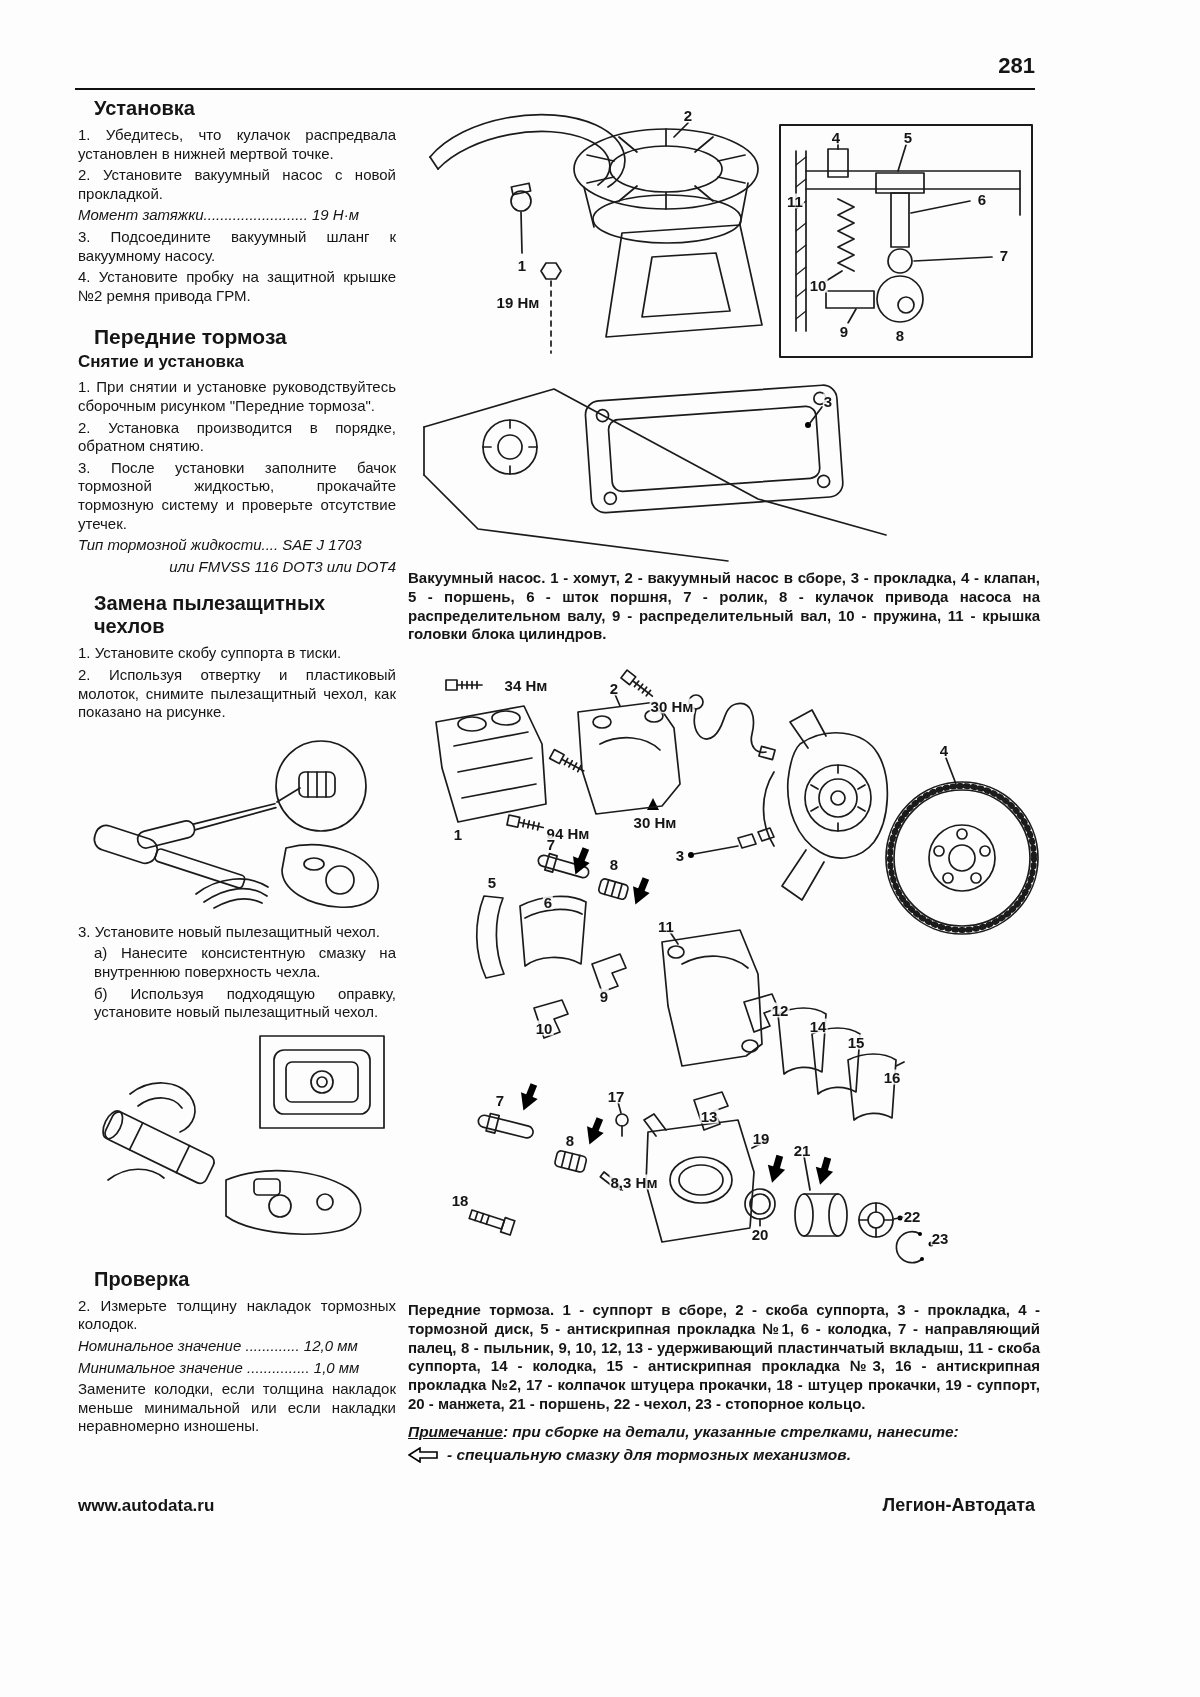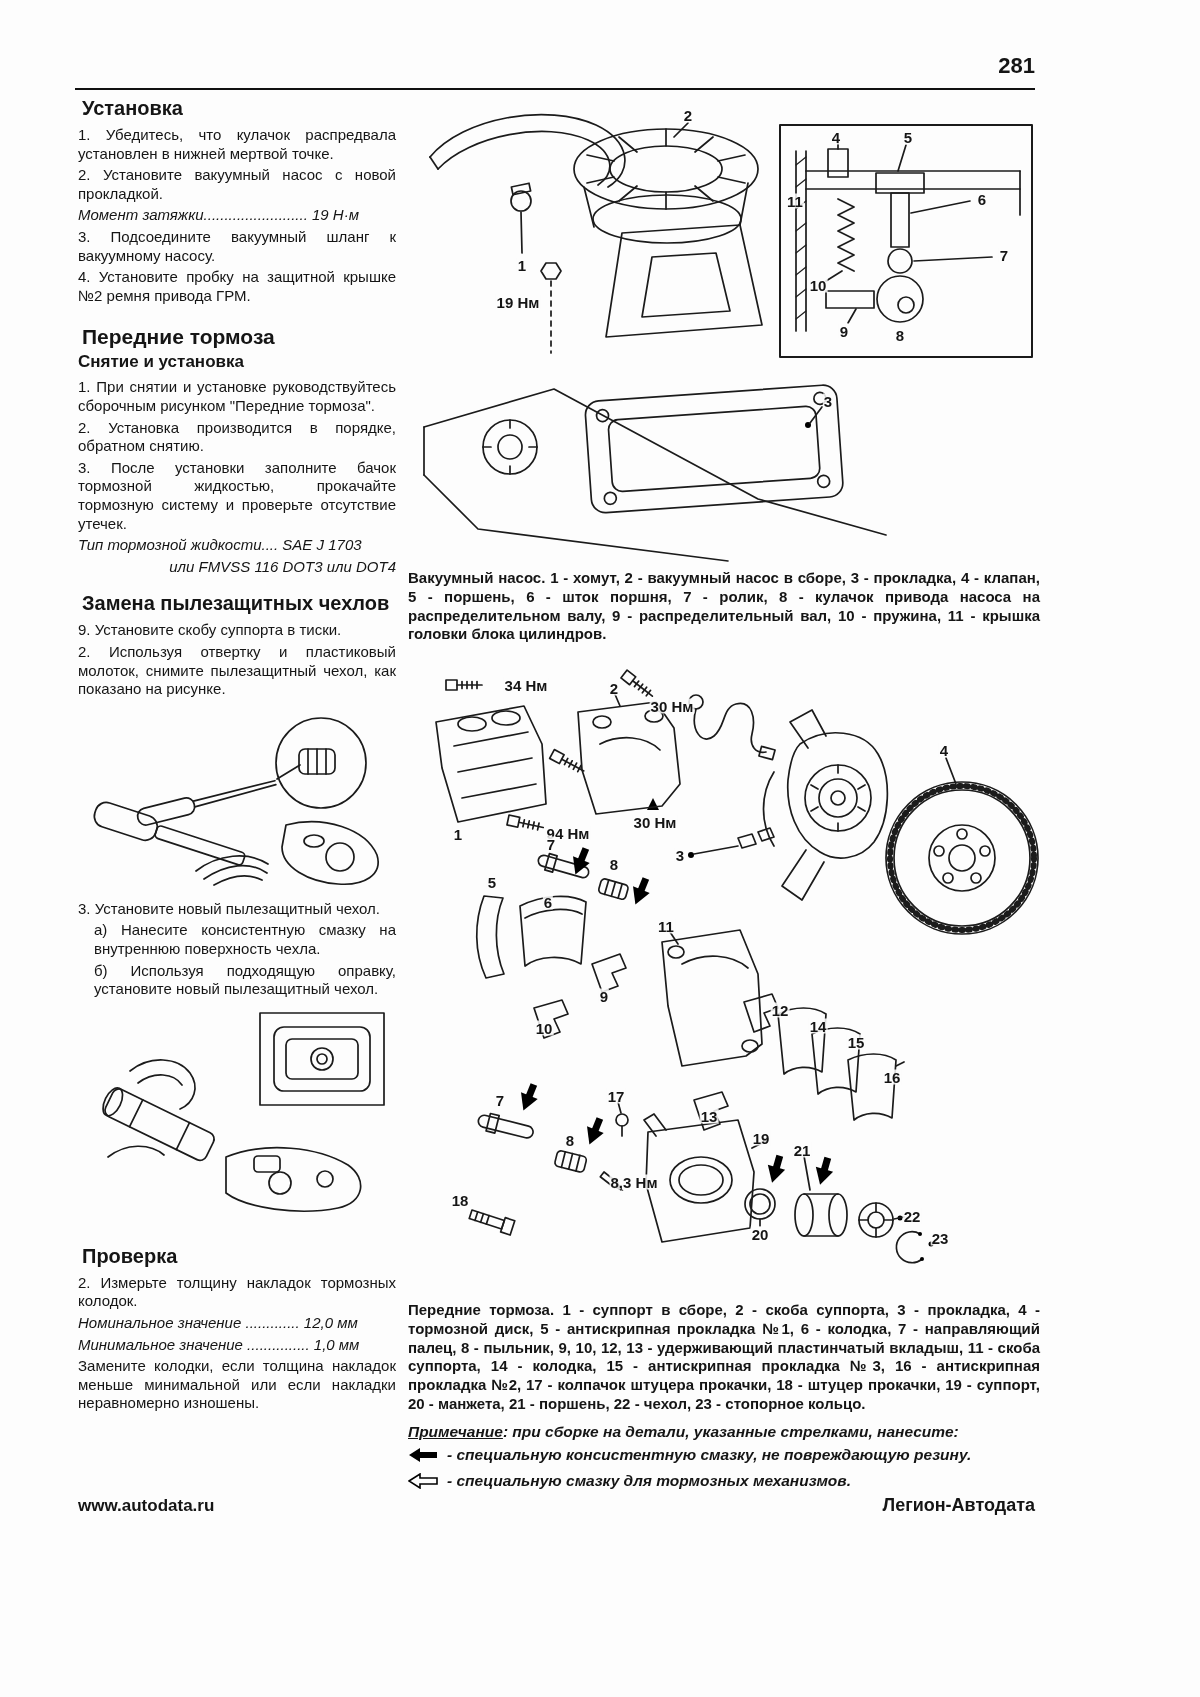--- a/index.html
+++ b/index.html
@@ -12,21 +12,21 @@
   .page { position:absolute; inset:0; }
 
   .header-title { position:absolute; top:54px; left:75px; width:960px; text-align:center;
     font-size:23px; font-weight:bold; letter-spacing:.3px; }
   .page-number { position:absolute; top:53px; right:165px; font-size:22px; font-weight:bold; }
   .header-rule { position:absolute; top:88px; left:75px; width:960px; border-top:2.5px solid #111; }
 
   .left-col { position:absolute; top:97px; left:78px; width:318px; }
   .right-col { position:absolute; top:95px; left:408px; width:632px; }
 
-  .h1 { font-size:20px; font-weight:bold; margin:16px 4px 6px; line-height:1.15; }
+  .h1 { font-size:20px; font-weight:bold; margin:16px 16px 6px; line-height:1.15; }
   .h1.first { margin-top:0; }
   .h1.big { font-size:21px; margin-top:20px; margin-bottom:3px; }
   .h2 { font-size:17px; font-weight:bold; margin:3px 0 6px; }
   .p { font-size:15px; line-height:1.24; text-align:justify; margin:0 0 3px; }
   .p.sub { padding-left:16px; }
   .spec { font-size:15px; font-style:italic; line-height:1.24; margin:2px 0 3px; }
   .spec.right { text-align:right; }
   .warn { font-style:italic; }
   .u { text-decoration:underline; }
 
@@ -69,21 +69,21 @@
 
     <div class="h1 big">Передние тормоза</div>
     <div class="h2">Снятие и установка</div>
     <p class="p">1. При снятии и установке руководствуйтесь сборочным рисунком "Передние тормоза".</p>
     <p class="p">2. Установка производится в порядке, обратном снятию.</p>
     <p class="p">3. После установки заполните бачок тормозной жидкостью, прокачайте тормозную систему и проверьте отсутствие утечек.</p>
     <p class="spec">Тип тормозной жидкости.... SAE J 1703</p>
     <p class="spec right">или FMVSS 116 DOT3 или DOT4</p>
 
     <div class="h1">Замена пылезащитных чехлов</div>
-    <p class="p">9. Установите скобу суппорта в тиски.</p>
+    <p class="p">1. Установите скобу суппорта в тиски.</p>
     <p class="p">2. Используя отвертку и пластиковый молоток, снимите пылезащитный чехол, как показано на рисунке.</p>
 
     
     <svg class="illus" width="318" height="183" viewBox="0 0 318 183">
       <g class="ln">
         <circle cx="243" cy="56" r="45"></circle>
         <rect x="221" y="42" width="36" height="25" rx="6"></rect>
         <line x1="230" y1="42" x2="230" y2="67"></line>
         <line x1="239" y1="42" x2="239" y2="67"></line>
         <line x1="248" y1="42" x2="248" y2="67"></line>
@@ -458,28 +458,20 @@
           <span class="callout" style="left: 532px; top: 586px;">23</span>
         </div>
     </div>
     <p class="caption">Передние тормоза. 1 - суппорт в сборе, 2 - скоба суппорта, 3 - прокладка, 4 - тормозной диск, 5 - антискрипная прокладка №1, 6 - колодка, 7 - направляющий палец, 8 - пыльник, 9, 10, 12, 13 - удерживающий пластинчатый вкладыш, 11 - скоба суппорта, 14 - колодка, 15 - антискрипная прокладка №3, 16 - антискрипная прокладка №2, 17 - колпачок штуцера прокачки, 18 - штуцер прокачки, 19 - суппорт, 20 - манжета, 21 - поршень, 22 - чехол, 23 - стопорное кольцо.</p>
 
     <p class="note-head"><span class="u">Примечание</span><span>: при сборке на детали, указанные стрелками, нанесите:</span></p>
 
     <div class="note-item">
       <span class="arr">
         <svg width="30" height="16" viewBox="0 0 30 16">
-            <polygon points="1,8 12,1 12,5 29,5 29,11 12,11 12,15" fill="#000"></polygon>
-          </svg>
-      </span>
-      <span>- специальную консистентную смазку, не повреждающую резину.</span>
-    </div>
-    <div class="note-item">
-      <span class="arr">
-        <svg width="30" height="16" viewBox="0 0 30 16">
             <polygon points="1,8 12,1 12,5 29,5 29,11 12,11 12,15" fill="#fdfdfd" stroke="#000" stroke-width="1.6"></polygon>
           </svg>
       </span>
       <span>- специальную смазку для тормозных механизмов.</span>
     </div>
   </div>
 
   <div class="footer-left">www.autodata.ru</div>
   <div class="footer-right">Легион-Автодата</div>
 </div>

